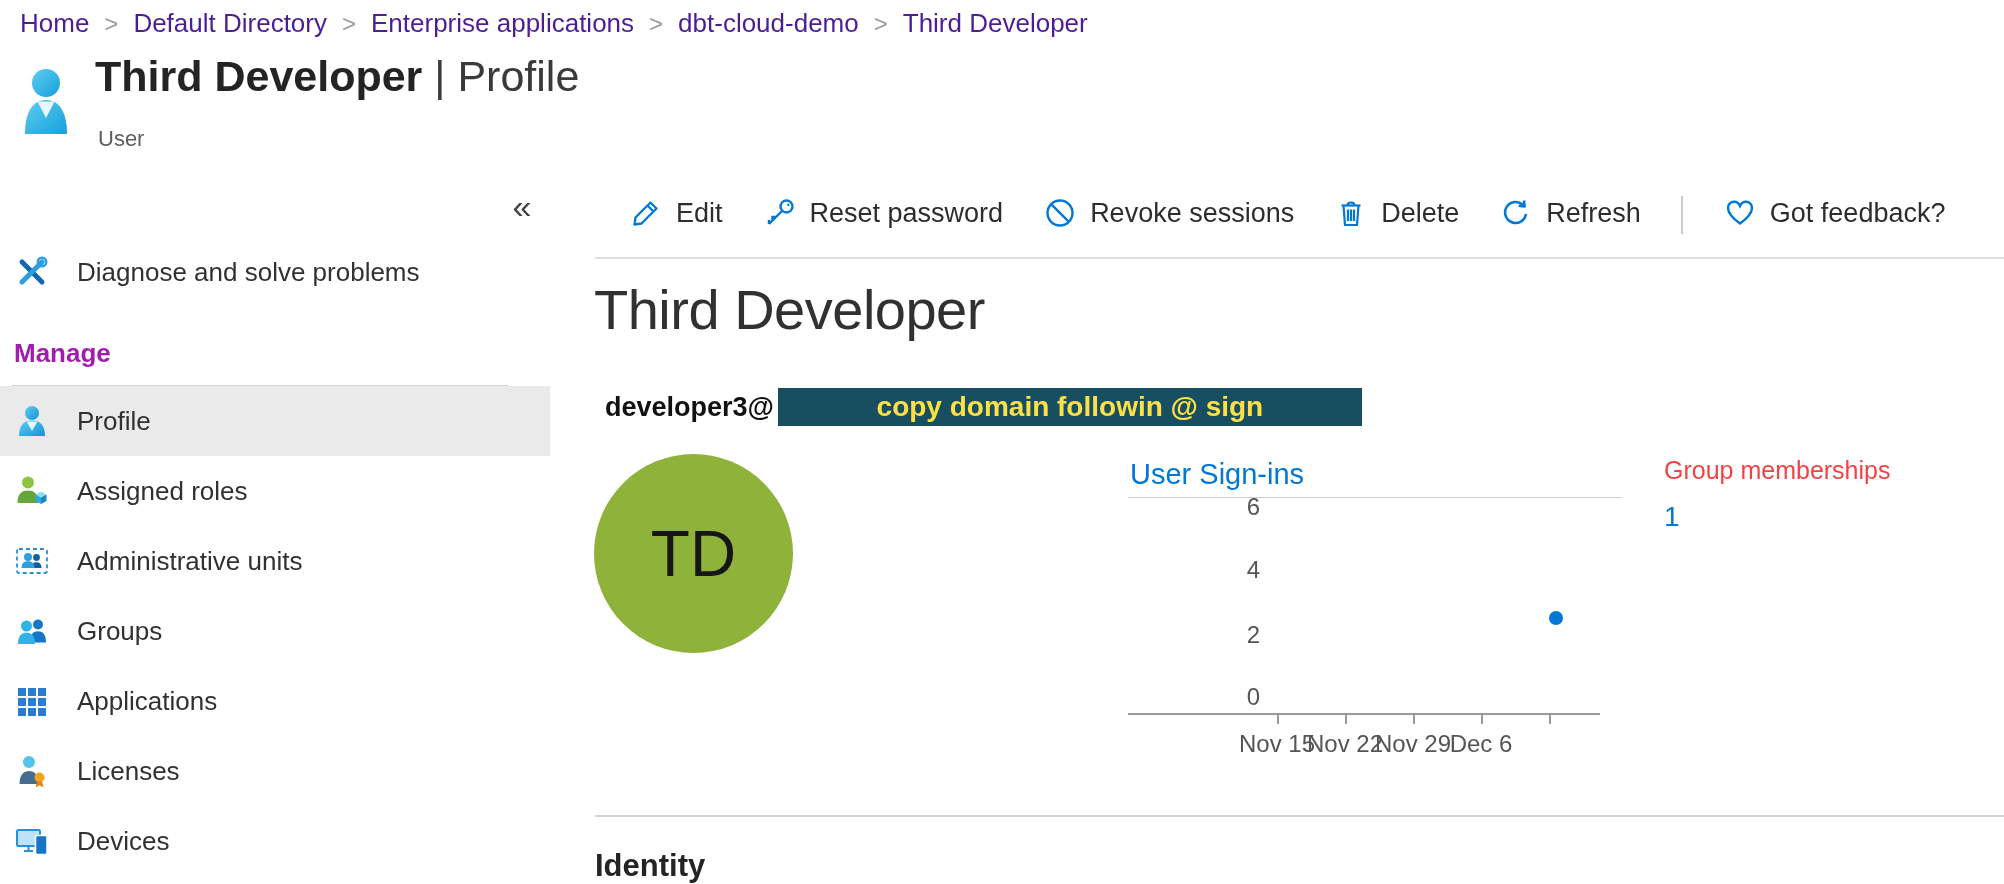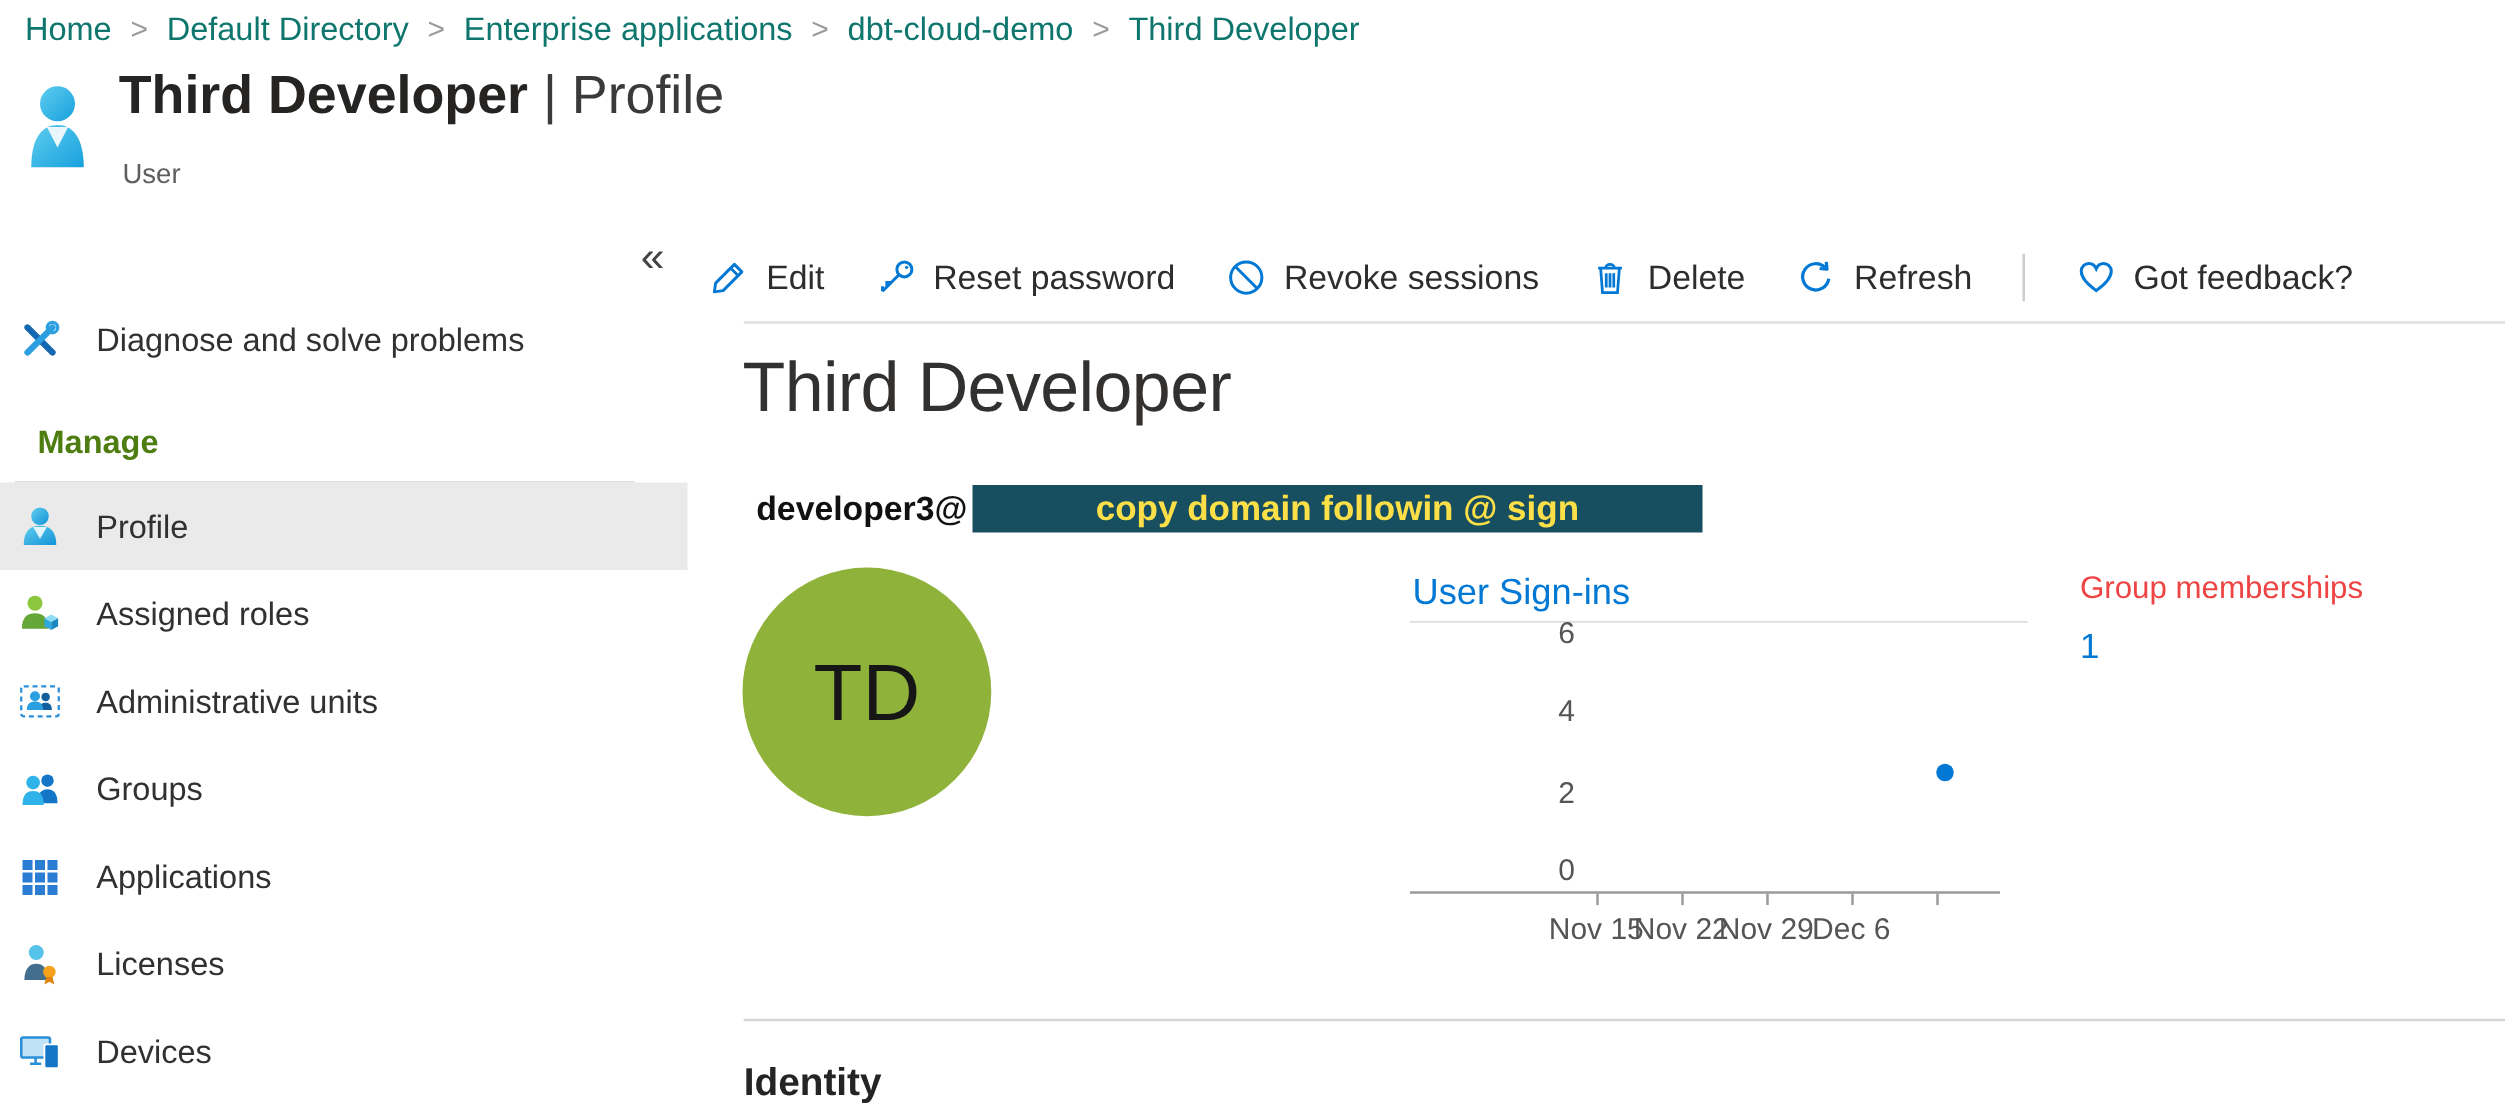--- a/index.html
+++ b/index.html
@@ -4,40 +4,40 @@
 <style>
   * { margin:0; padding:0; box-sizing:border-box; }
   html,body { background:#ffffff; }
   #page {
     position:relative; width:2004px; height:884px; overflow:hidden;
     background:#ffffff; font-family:"Liberation Sans", sans-serif;
     color:#323130;
   }
   
   .breadcrumb { position:absolute; left:20px; top:8px; display:flex; align-items:center; gap:15px; font-size:26px; }
-  .crumb { color:#0f766e; cursor:pointer; white-space:nowrap; }
+  .crumb { color:#4c1d95; cursor:pointer; white-space:nowrap; }
   .crumb-sep { color:#9d9b99; font-size:24px; }
   
   .hdr-icon { position:absolute; left:22px; top:68px; width:48px; height:66px; }
   .hdr-title { position:absolute; left:95px; top:52px; font-size:43px; color:#323130; white-space:nowrap; }
   .hdr-title .strong { font-weight:700; color:#252423; }
   .hdr-title .light { font-weight:400; color:#3b3a39; }
   .hdr-sub { position:absolute; left:98px; top:126px; font-size:22px; color:#605e5c; }
   
   .collapse-btn { position:absolute; left:500px; top:184px; width:44px; height:44px; font-size:34px; color:#444;
     display:flex; align-items:center; justify-content:center; cursor:pointer; }
   .sidenav { position:absolute; left:0; top:237px; width:550px; }
   .side-item { display:flex; align-items:center; gap:27px; height:70px; padding-left:14px; font-size:26px; color:#323130; cursor:pointer; }
   .side-item.selected { background:#eaeaea; }
-  .side-section { height:44px; line-height:44px; padding-left:14px; font-size:26px; font-weight:700; color:#4d7c0f; margin-top:24px;margin-left:16px; }
+  .side-section { height:44px; line-height:44px; padding-left:14px; font-size:26px; font-weight:700; color:#a21caf; margin-top:24px; }
   .side-divider { height:1px; background:#d6d4d2; margin:10px 0 0 12px; width:496px; }
   .sicon { width:36px; height:36px; flex:none; display:flex; align-items:center; justify-content:center; }
   .sicon svg { width:34px; height:34px; }
   
-  .toolbar { position:absolute; left:566px; top:196px; height:52px; display:flex; align-items:center; gap:40px; }
+  .toolbar { position:absolute; left:629px; top:196px; height:52px; display:flex; align-items:flex-start; gap:40px; }
   .tb-btn { display:flex; align-items:center; gap:13px; font-size:27px; color:#2d2d2d; cursor:pointer; white-space:nowrap; }
   .tb-btn svg { width:34px; height:34px; flex:none; }
   .tb-sep { width:2px; height:38px; background:#cccccc; }
   .toolbar-divider { position:absolute; left:595px; top:257px; width:1409px; height:2px; background:#e0e0e0; }
   
   .main-title { position:absolute; left:594px; top:277px; font-size:56px; font-weight:300; color:#333130; letter-spacing:-0.5px; }
   .upn-row { position:absolute; left:605px; top:388px; display:flex; align-items:center; }
   .upn-prefix { font-size:27px; font-weight:700; color:#111111; }
   .redaction-box { width:584px; height:38px; margin-left:4px; display:flex; align-items:center; justify-content:center;
     font-size:28px; font-weight:700; }

